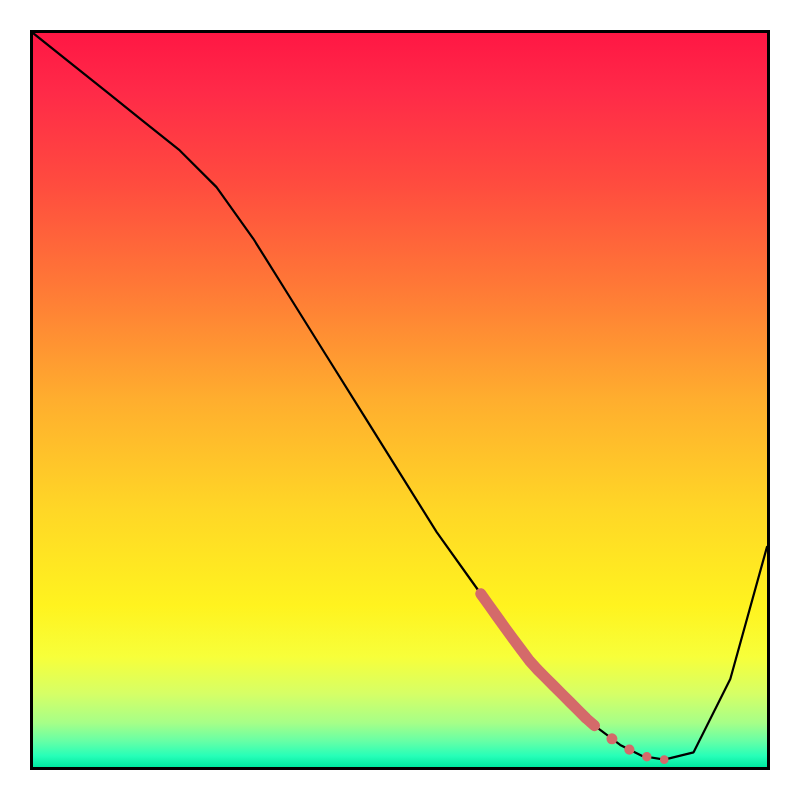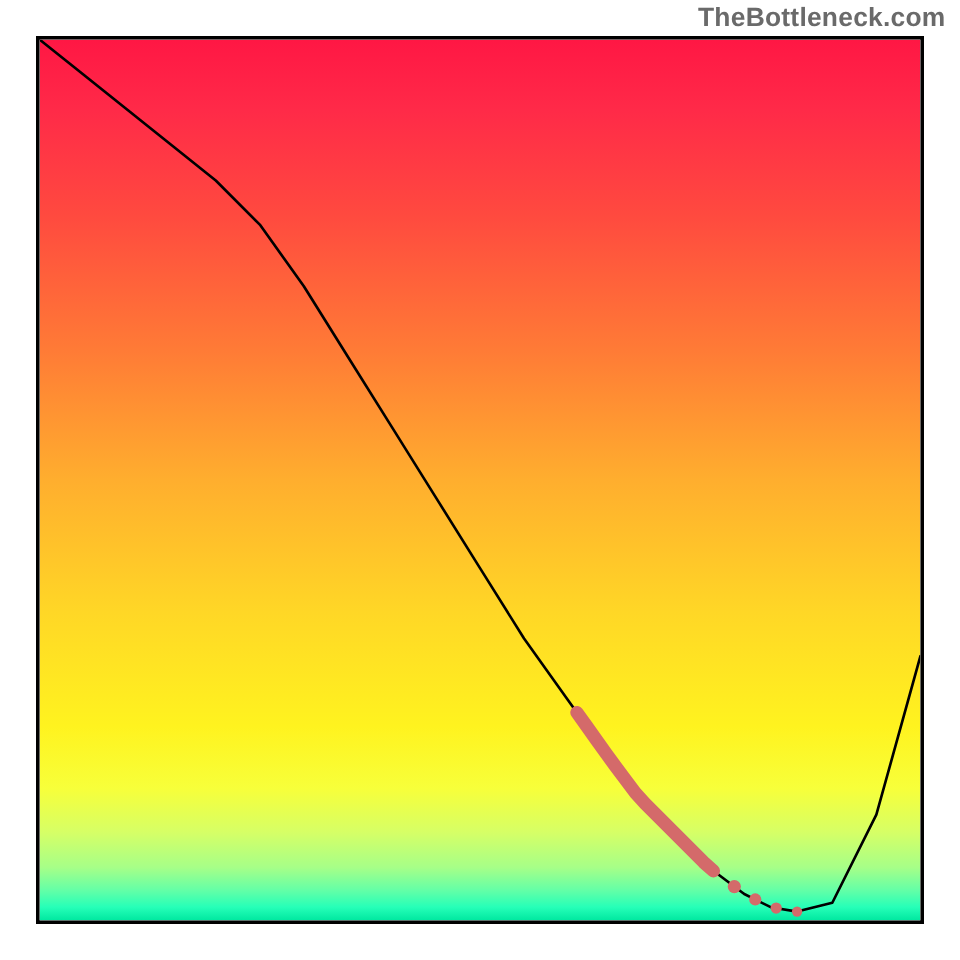--- a/index.html
+++ b/index.html
@@ -48,21 +48,20 @@
     left: 0;
     top: 0;
     width: 100%;
     height: 100%;
   }
 </style>
 </head>
 <body>
 
 <div class="outer">
-  <div class="watermark">TheBottleneck.com</div>
 
   <div class="plot-frame">
     <svg class="gradient" viewBox="0 0 734 734" preserveAspectRatio="none">
       <defs>
         <linearGradient id="bg-grad" x1="0" y1="0" x2="0" y2="1">
             <stop offset="0.00%" stop-color="#ff1744"></stop>
             <stop offset="8.00%" stop-color="#ff2a48"></stop>
             <stop offset="20.00%" stop-color="#ff4a3f"></stop>
             <stop offset="35.00%" stop-color="#ff7a36"></stop>
             <stop offset="50.00%" stop-color="#ffae2e"></stop>

